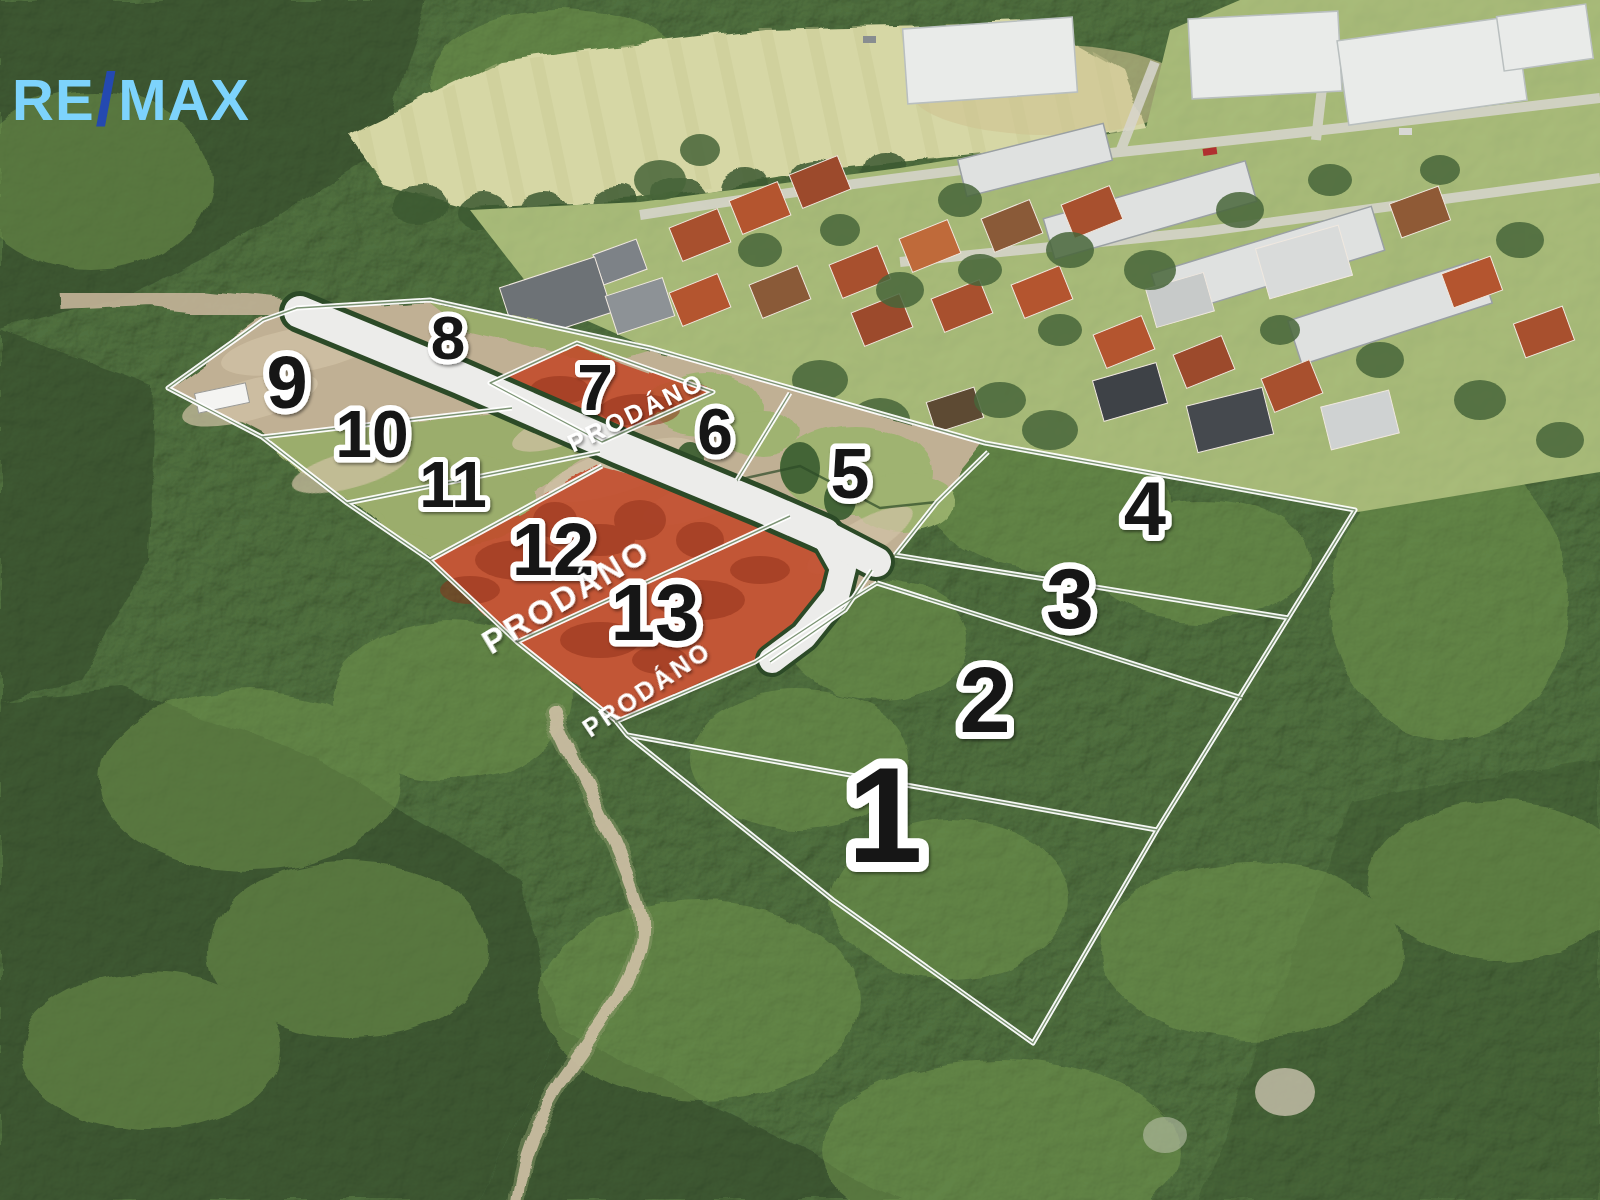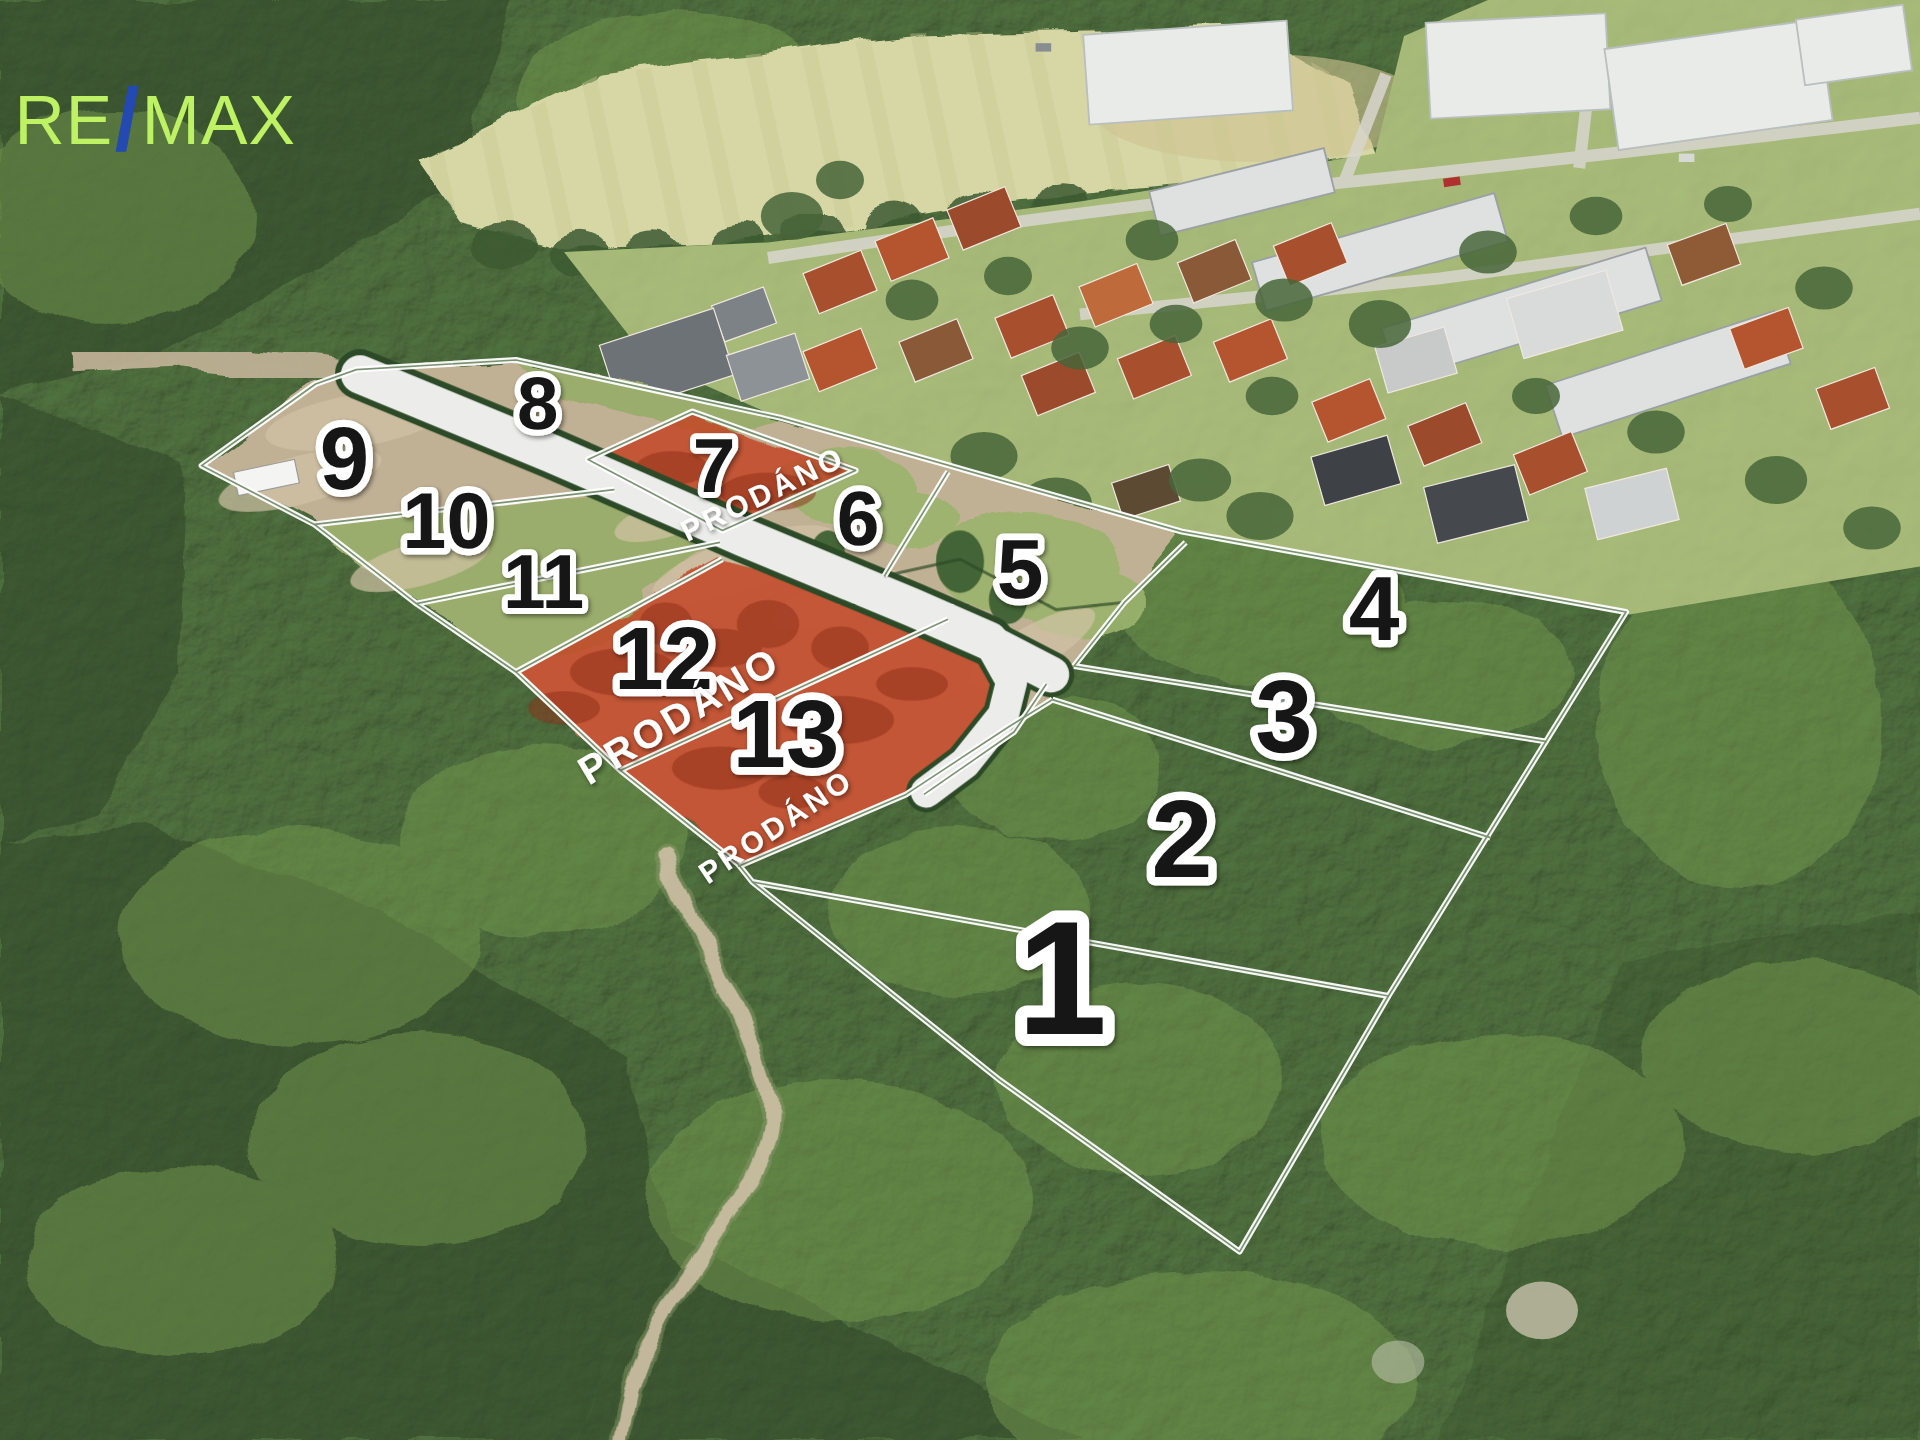--- a/index.html
+++ b/index.html
@@ -1,21 +1,21 @@
 <!DOCTYPE html>
 <html><head>
 <meta charset="utf-8">
 <style>
   html,body{margin:0;padding:0;background:#222;}
   .stage{position:relative;width:1600px;height:1200px;overflow:hidden;background:#4a653a;
          font-family:"Liberation Sans",sans-serif;}
   .stage svg{position:absolute;left:0;top:0;}
   .logo{position:absolute;left:12px;top:58px;z-index:10;white-space:nowrap;
         font-weight:700;font-size:58px;letter-spacing:1px;line-height:1;}
-  .logo .re,.logo .max{color:#bef264;font-weight:400;}
+  .logo .re,.logo .max{color:#7dd3fc;font-weight:700;}
   .logo .slash{color:#2449b0;font-weight:800;font-size:74px;display:inline-block;
                transform:translateY(5px);margin:0 1px;}
   text.num{fill:#161616;stroke:#ffffff;paint-order:stroke;stroke-linejoin:round;stroke-linecap:round;
            text-anchor:middle;dominant-baseline:central;font-weight:700;
            font-family:"Liberation Sans",sans-serif;}
   text.sold{fill:#ffffff;font-weight:700;letter-spacing:3px;text-anchor:middle;
             dominant-baseline:central;font-family:"Liberation Sans",sans-serif;}
 </style>
 </head>
 <body>

